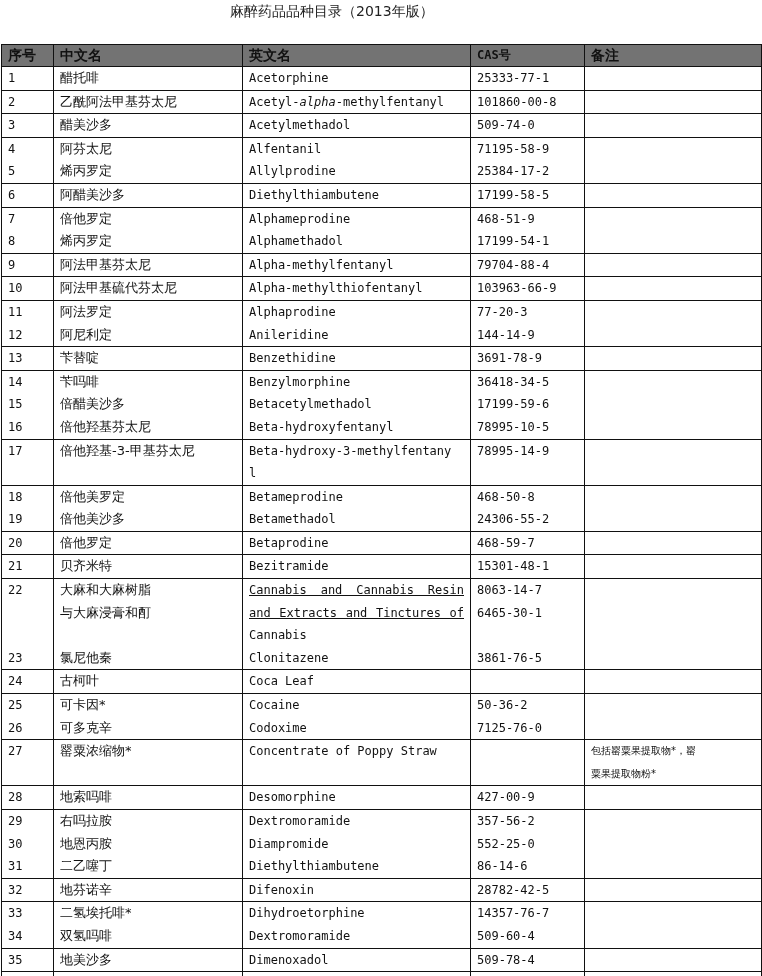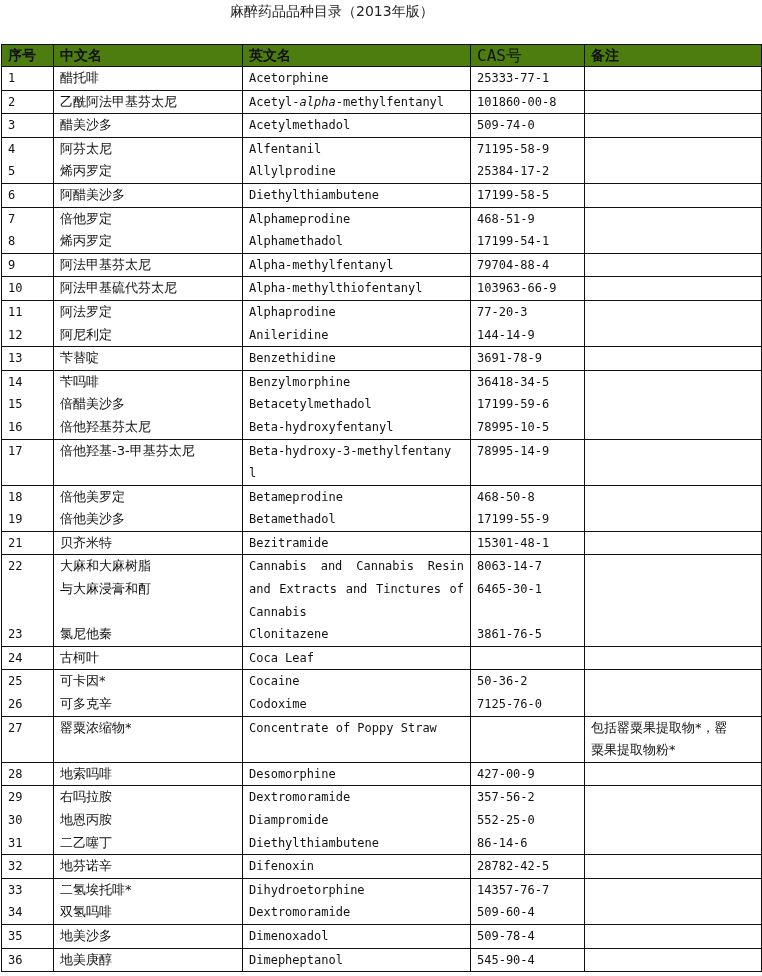--- a/index.html
+++ b/index.html
@@ -9,30 +9,30 @@
            color: #222; white-space: nowrap; margin-left: 20px; }
   table.drug { position: absolute; left: 1px; top: 44px; border-collapse: collapse;
                table-layout: fixed; width: 760px; }
   table.drug col.c0 { width: 52px; }
   table.drug col.c1 { width: 189px; }
   table.drug col.c2 { width: 228px; }
   table.drug col.c3 { width: 114px; }
   table.drug col.c4 { width: 177px; }
   table.drug th, table.drug td { border: 1px solid #111; padding: 0 6px; vertical-align: top;
                font-size: 13px; text-align: left; overflow: hidden; }
-  table.drug th { background: #4d7c0f; font-weight: bold; height: 21px; line-height: 21px;
+  table.drug th { background: #737373; font-weight: bold; height: 21px; line-height: 21px;
                   font-size: 14px; }
-  table.drug th.cas { font-weight: normal; font-family: "DejaVu Sans Mono", monospace; font-size: 16px; }
+  table.drug th.cas { font-weight: bold; font-family: "DejaVu Sans Mono", monospace; font-size: 12px; }
   .ln { display: block; height: 22.6px; line-height: 22.6px; white-space: nowrap; }
   td.en .ln, td.cas .ln { font-family: "DejaVu Sans Mono", monospace; font-size: 12px; }
-  td.en .ln.just { text-align: justify; text-align-last: justify; }
+  td.en .ln.just { text-align: justify; text-align-last: justify; text-decoration: underline; }
   td.num .ln { font-family: "DejaVu Sans Mono", monospace; font-size: 12px; padding-left: 0; }
   td.num { padding-left: 6px; }
   td.cn { padding-left: 6px; }
-  td.note .ln { white-space: nowrap; font-size: 13px; }
+  td.note .ln { white-space: nowrap; font-size: 10px; }
   em.it { font-style: italic; }
 </style>
 </head>
 <body>
 
 <div class="title">麻醉药品品种目录（2013年版）</div>
 
 <table class="drug">
   <colgroup>
       <col class="c0">
@@ -293,24 +293,41 @@
         <td class="cn">
           <span class="ln">倍他美罗定</span>
           <span class="ln">倍他美沙多</span>
         </td>
         <td class="en">
           <span class="ln">Betameprodine</span>
           <span class="ln">Betamethadol</span>
         </td>
         <td class="cas">
           <span class="ln">468-50-8</span>
-          <span class="ln">17199-55-9</span>
-        </td>
-        <td class="note">
-          <span class="ln"></span>
+          <span class="ln">24306-55-2</span>
+        </td>
+        <td class="note">
+          <span class="ln"></span>
+          <span class="ln"></span>
+        </td>
+      </tr>
+      <tr>
+        <td class="num">
+          <span class="ln">20</span>
+        </td>
+        <td class="cn">
+          <span class="ln">倍他罗定</span>
+        </td>
+        <td class="en">
+          <span class="ln">Betaprodine</span>
+        </td>
+        <td class="cas">
+          <span class="ln">468-59-7</span>
+        </td>
+        <td class="note">
           <span class="ln"></span>
         </td>
       </tr>
       <tr>
         <td class="num">
           <span class="ln">21</span>
         </td>
         <td class="cn">
           <span class="ln">贝齐米特</span>
         </td>

